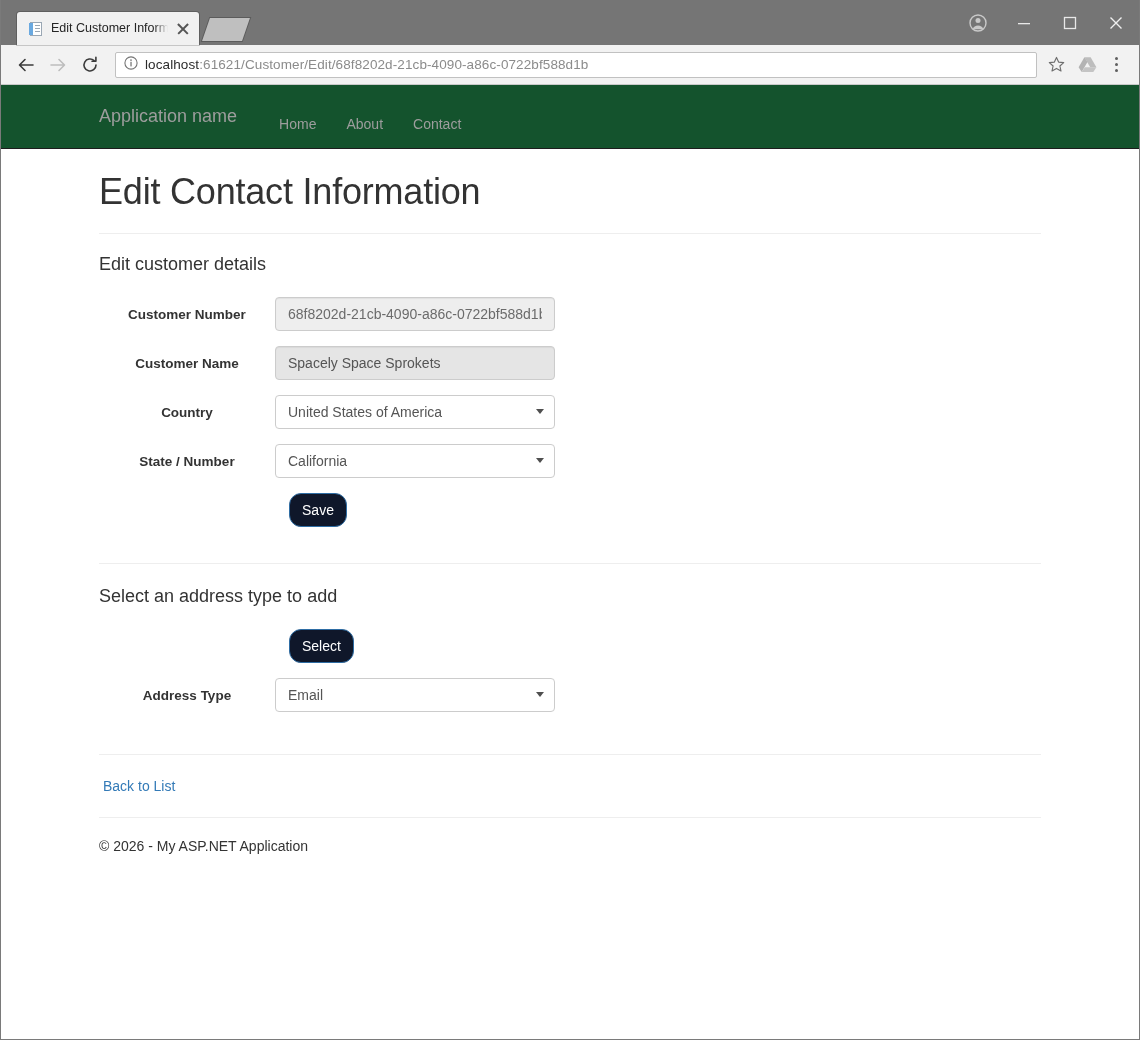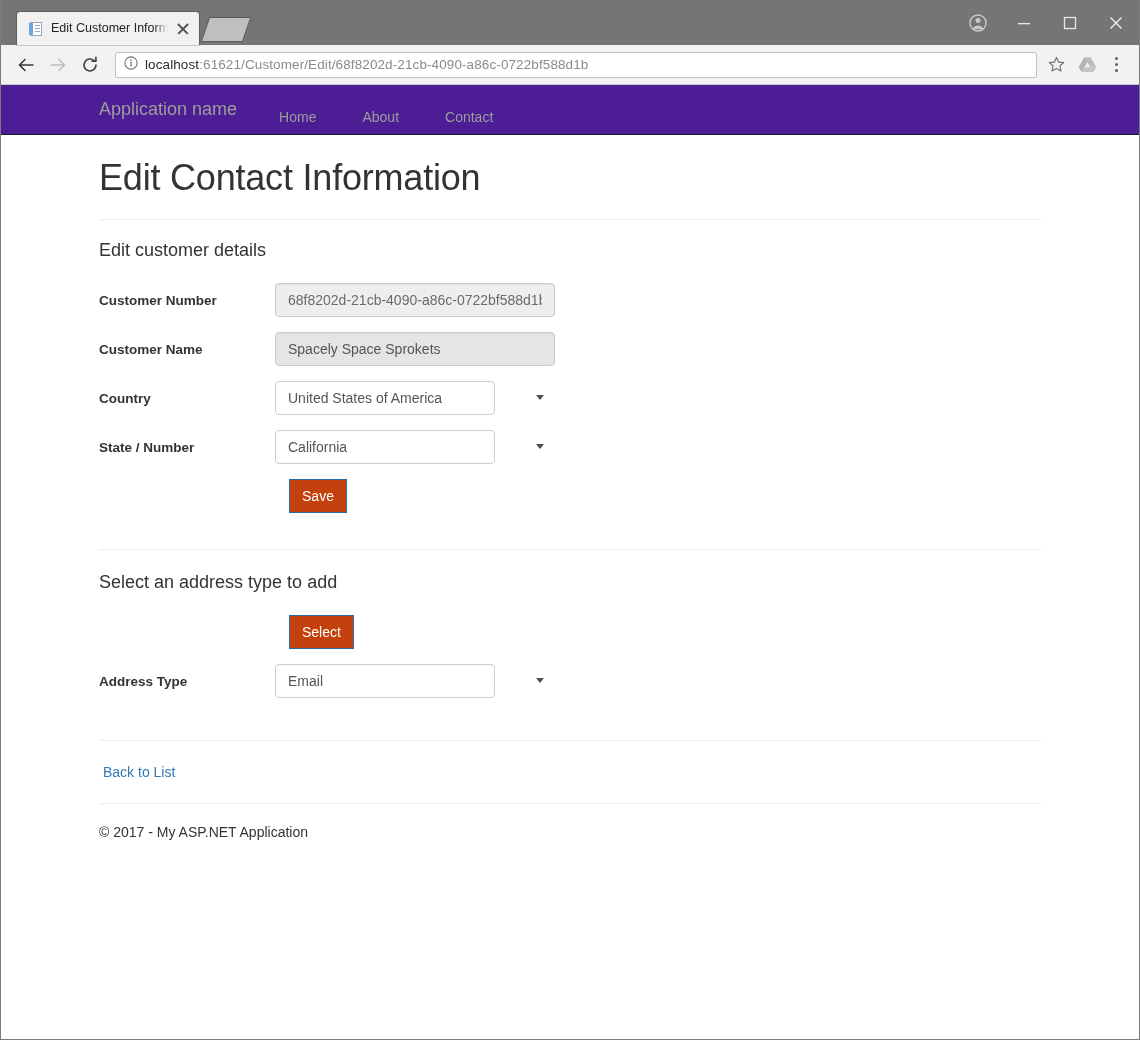--- a/index.html
+++ b/index.html
@@ -142,41 +142,41 @@
   .kebab { width: 26px; height: 28px; display: flex; flex-direction: column; align-items: center; justify-content: center; gap: 3px; cursor: pointer; }
   .kebab i { width: 3px; height: 3px; border-radius: 50%; background: #5f5f5f; display: block; }
 
   
   .viewport {
     height: 954px;
     background: #ffffff;
     overflow: hidden;
   }
   .navbar {
-    height: 50px;
-    background: #4c1d95;
+    height: 64px;
+    background: #14532d;
     border-bottom: 1px solid #1d1d1d;
     display: flex;
     align-items: center;
   }
   .navbar-inner {
     width: 942px;
     margin: 0 auto;
     display: flex;
     align-items: center;
   }
   .brand {
     color: #9d9d9d;
     font-size: 18px;
     padding: 0 15px 0 0;
     margin-right: 12px;
     text-decoration: none;
     cursor: pointer;
   }
-  .navlinks { display: flex; align-items: flex-start; gap: 16px; margin-top: 15px; }
+  .navlinks { display: flex; align-items: flex-start; gap: 0px; margin-top: 15px; }
   .navlink {
     color: #9d9d9d;
     font-size: 14px;
     padding: 0 15px;
     text-decoration: none;
     cursor: pointer;
   }
 
   .container {
     width: 942px;
@@ -202,21 +202,21 @@
     margin: 0 0 22px 0;
   }
 
   .form-row {
     display: flex;
     align-items: center;
     margin-bottom: 15px;
   }
   .form-label {
     width: 176px;
-    text-align: left;
+    text-align: center;
     font-size: 13.5px;
     font-weight: bold;
     color: #333333;
   }
   .form-control-wrap { width: 280px; }
 
   .form-control {
     width: 280px;
     height: 34px;
     border: 1px solid #cccccc;
@@ -229,21 +229,21 @@
     outline: none;
     box-shadow: inset 0 1px 1px rgba(0,0,0,.055);
   }
   .form-control[disabled] {
     background: #eeeeee;
     color: #6b6b6b;
     cursor: not-allowed;
   }
   .select-wrap { position: relative; width: 280px; }
   .select-wrap select {
-    width: 220px;
+    width: 280px;
     height: 34px;
     border: 1px solid #cccccc;
     border-radius: 4px;
     background: #ffffff;
     font-size: 14px;
     color: #555555;
     padding: 6px 26px 6px 12px;
     font-family: "Liberation Sans", sans-serif;
     -webkit-appearance: none;
     -moz-appearance: none;
@@ -255,23 +255,23 @@
     right: 11px;
     top: 14px;
     width: 0; height: 0;
     border-left: 4px solid transparent;
     border-right: 4px solid transparent;
     border-top: 5px solid #4f4f4f;
     pointer-events: none;
   }
 
   .btn-primary {
-    background: #c2410c;
+    background: #0f172a;
     border: 1px solid #2e6da4;
-    border-radius: 0;
+    border-radius: 12px;
     color: #ffffff;
     font-size: 14px;
     padding: 6px 12px;
     min-width: 58px;
     height: 34px;
     cursor: pointer;
     font-family: "Liberation Sans", sans-serif;
   }
   .btn-row { display: flex; }
   .btn-offset { margin-left: 190px; }
@@ -470,18 +470,18 @@
 
       <hr class="rule" style="margin-top:42px;margin-bottom:22px;">
 
       <div class="link-row">
         <a class="back-link">Back to List</a>
       </div>
 
       <hr class="rule" style="margin-top:22px;margin-bottom:20px;">
 
       <footer class="page-footer">
-        <p style="margin:0">© 2017 - My ASP.NET Application</p>
+        <p style="margin:0">© 2026 - My ASP.NET Application</p>
       </footer>
 
     </div>
   </div>
 </div>
 
 </body></html>

